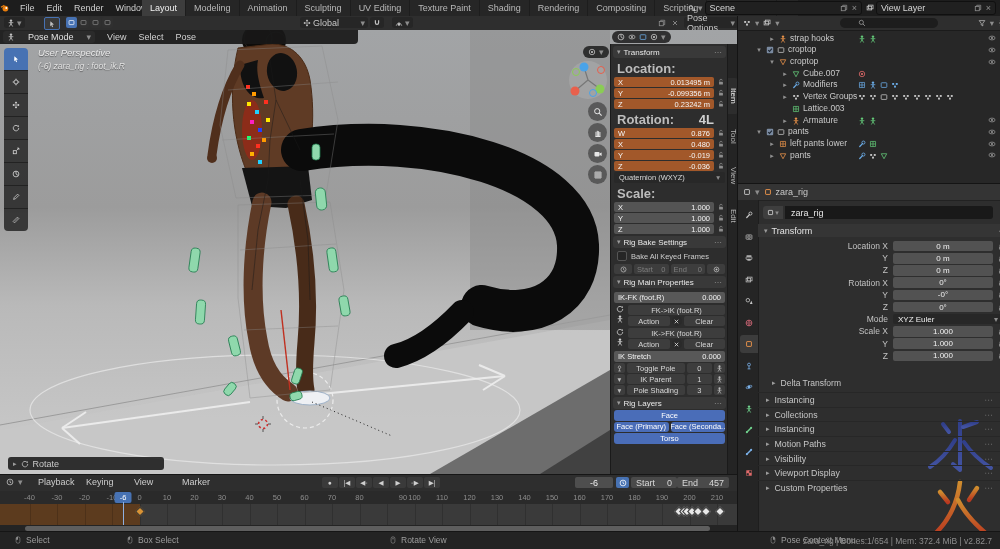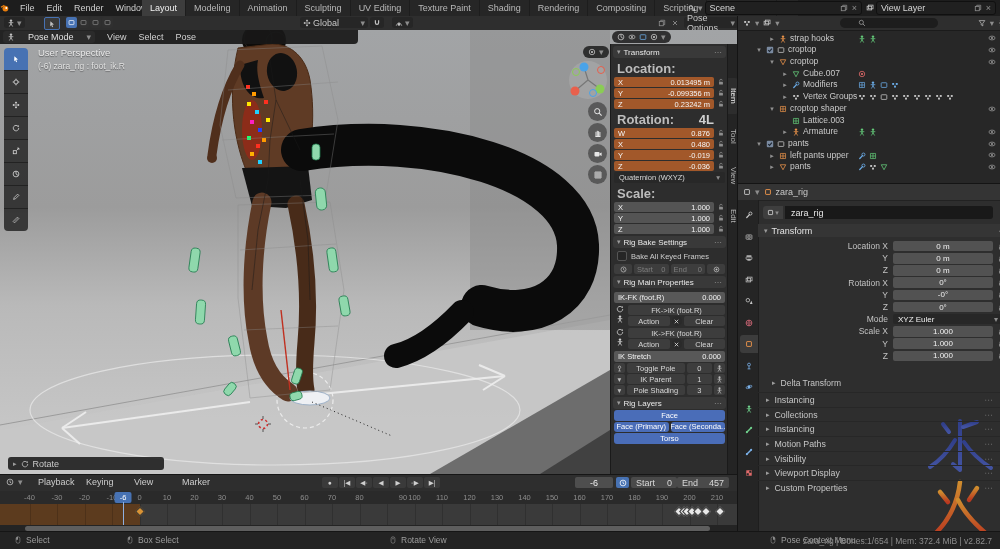--- a/index.html
+++ b/index.html
@@ -48,21 +48,21 @@
   .vpmenu{padding:0 6px;color:#d2d2d2;}
   .vp-pill{position:absolute;height:12px;background:rgba(28,28,28,.85);border-radius:7px;
            display:flex;align-items:center;gap:3px;padding:0 5px;color:#cdcdcd;}
   #vp-toolbar{position:absolute;left:4px;top:18px;width:24px;display:flex;flex-direction:column;}
   .toolbtn{width:24px;height:22px;background:#2c2c2ce6;display:flex;align-items:center;
            justify-content:center;border-bottom:1px solid #222;color:#d8d8d8;}
   .toolbtn:first-child{border-radius:4px 4px 0 0;}
   .toolbtn:last-child{border-radius:0 0 4px 4px;border-bottom:none;}
   .toolbtn.active{background:#4772b3;color:#fff;}
   #vp-overlay-text{position:absolute;left:38px;top:17px;color:#e9e9e9;
-                   text-shadow:0 1px 1px rgba(0,0,0,.45);}
+                   text-shadow:0 1px 1px rgba(0,0,0,.45);font-style:italic;}
   #vp-overlay-text .l1{font-size:9.5px;}
   #vp-overlay-text .l2{font-size:8.5px;color:#e2e2e2;margin-top:3px;}
   .navbtn{position:absolute;width:19px;height:19px;border-radius:50%;background:rgba(40,40,40,.55);
           display:flex;align-items:center;justify-content:center;color:#e6e6e6;}
   #operator-box{position:absolute;left:8px;top:427px;width:146px;height:13px;background:rgba(20,20,20,.85);
                 border-radius:3px;display:flex;align-items:center;gap:4px;padding:0 5px;color:#c9c9c9;}
 
   
   #npanel{position:absolute;left:610px;top:14px;width:117px;height:430px;background:#2d2d2d;
           border-left:1px solid #1a1a1a;overflow:hidden;font-size:7.5px;}
@@ -1188,30 +1188,20 @@
               <use href="#s-vgroup"></use>
             </svg>
             <svg class="ic sm c-grey">
               <use href="#s-vgroup"></use>
             </svg>
             <svg class="ic sm c-grey">
               <use href="#s-vgroup"></use>
             </svg>
           </span>
         </div>
-        <div class="orow" style="padding-left: 30px;">
-          <span class="exp">▾</span>
-          <svg class="ic sm c-orange">
-            <use href="#s-lattice"></use>
-          </svg>
-          <span class="olabel">croptop shaper</span>
-          <span class="oeye"><svg class="ic sm ">
-              <use href="#s-eye"></use>
-            </svg></span>
-        </div>
         <div class="orow" style="padding-left: 43px;">
           <span class="exp"></span>
           <svg class="ic sm c-green">
             <use href="#s-lattice"></use>
           </svg>
           <span class="olabel">Lattice.003</span>
         </div>
         <div class="orow" style="padding-left: 43px;">
           <span class="exp">▸</span>
           <svg class="ic sm c-orange">
@@ -1241,21 +1231,21 @@
           <span class="olabel">pants</span>
           <span class="oeye"><svg class="ic sm ">
               <use href="#s-eye"></use>
             </svg></span>
         </div>
         <div class="orow" style="padding-left: 30px;">
           <span class="exp">▸</span>
           <svg class="ic sm c-orange">
             <use href="#s-lattice"></use>
           </svg>
-          <span class="olabel">left pants upper</span>
+          <span class="olabel">left pants lower</span>
           <span class="oextras">
             <svg class="ic sm c-blue">
               <use href="#s-wrench"></use>
             </svg>
             <svg class="ic sm c-green">
               <use href="#s-lattice"></use>
             </svg>
           </span>
           <span class="oeye"><svg class="ic sm ">
               <use href="#s-eye"></use>

